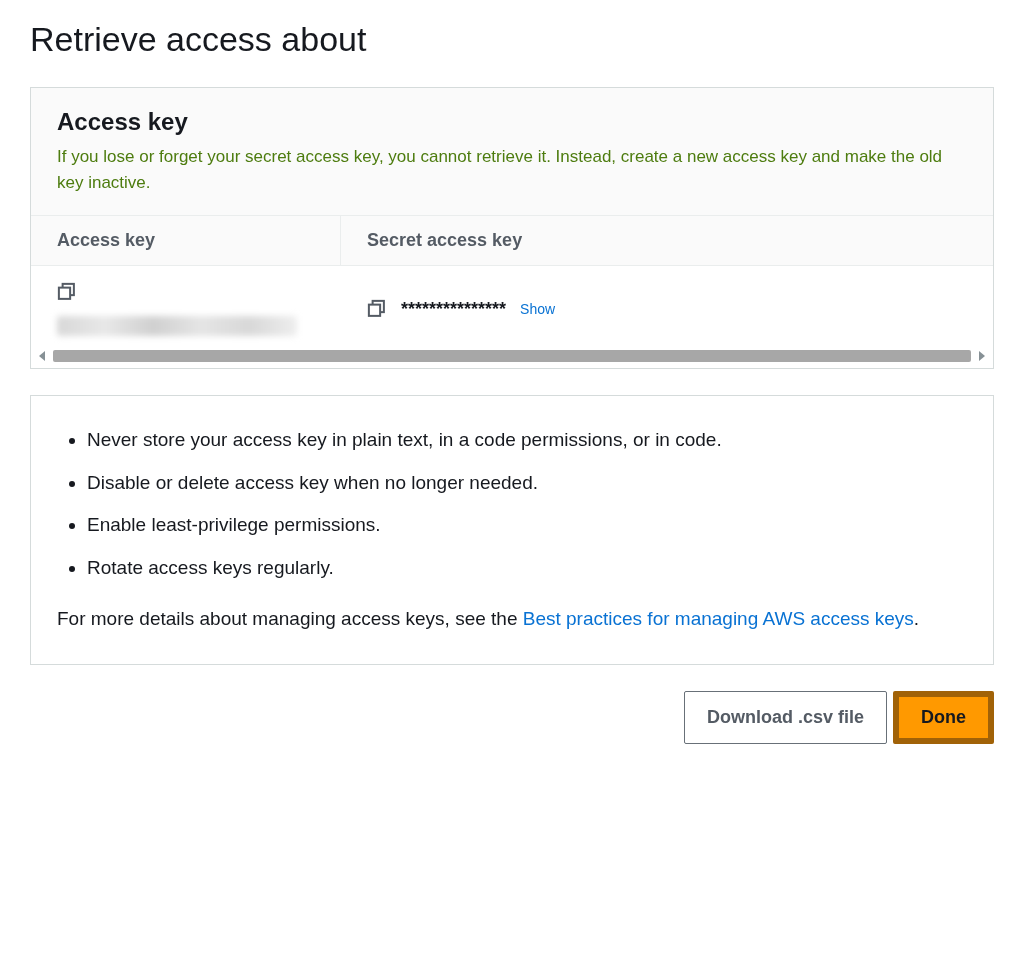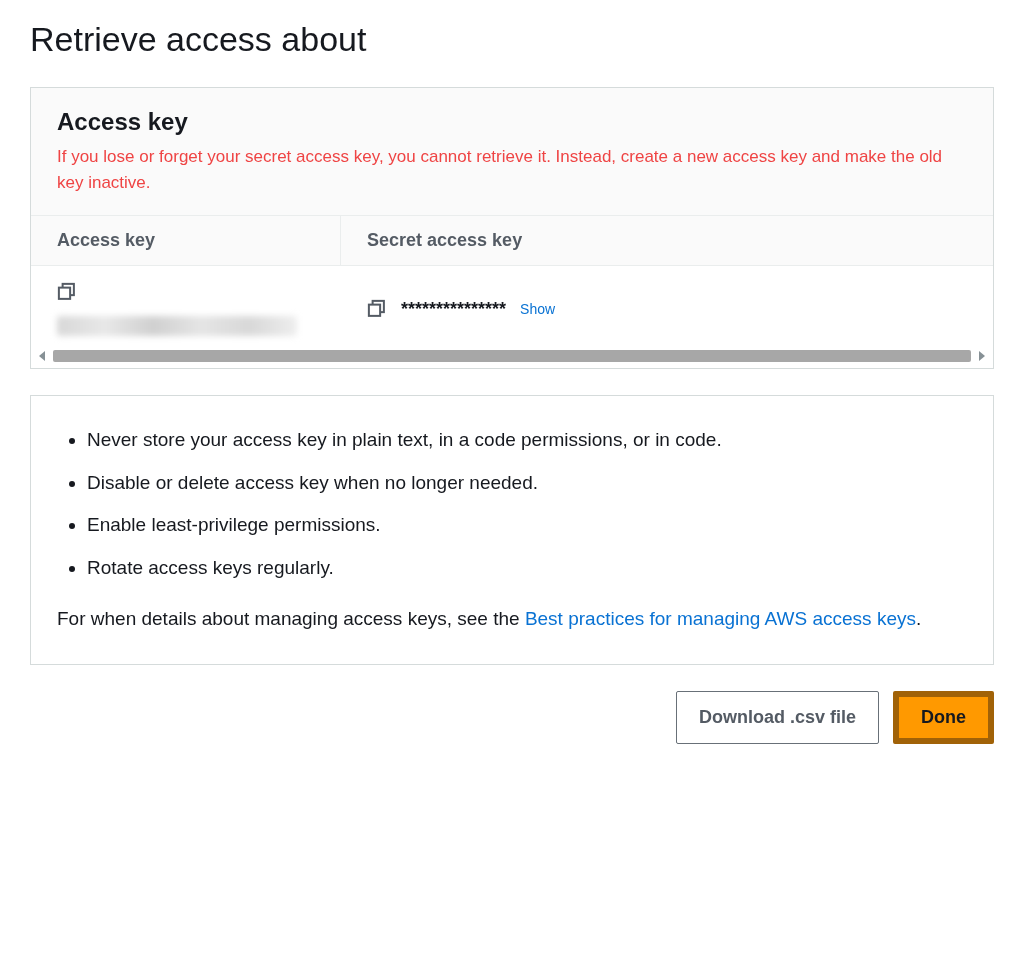--- a/index.html
+++ b/index.html
@@ -28,21 +28,21 @@
     }
     .panel-header h2 {
       font-size: 24px;
       font-weight: 700;
       color: #16191f;
       margin-bottom: 8px;
     }
     .panel-header p {
       font-size: 17px;
       line-height: 1.5;
-      color: #ef4444;
+      color: #4d7c0f;
     }
     .table-head {
       display: flex;
       border-bottom: 1px solid #eaeded;
       background: #fafafa;
     }
     .table-head .col {
       padding: 14px 26px;
       font-size: 18px;
       font-weight: 700;
@@ -134,21 +134,21 @@
       color: #16191f;
     }
     .practices-body a {
       color: #0972d3;
       text-decoration: none;
       margin-top: 20px;
     }
     .button-row {
       display: flex;
       justify-content: flex-end;
-      gap: 14px;
+      gap: 6px;
       margin-top: 4px;
     }
     .btn {
       padding: 10px 22px;
       font-size: 18px;
       font-weight: 700;
       border-radius: 2px;
       cursor: pointer;
       border: 1px solid #545b64;
       background: #ffffff;
@@ -216,21 +216,21 @@
 
 <div class="panel">
   <div class="practices-body">
     <ul>
       <li>Never store your access key in plain text, in a code permissions, or in code.</li>
       <li>Disable or delete access key when no longer needed.</li>
       <li>Enable least-privilege permissions.</li>
       <li>Rotate access keys regularly.</li>
     </ul>
     <p>
-      <span>For when details about managing access keys, see the </span><a href="#">Best practices for managing AWS access keys</a><span>.</span>
+      <span>For more details about managing access keys, see the </span><a href="#">Best practices for managing AWS access keys</a><span>.</span>
     </p>
   </div>
 </div>
 
 <div class="button-row">
   <button class="btn btn-secondary">Download .csv file</button>
   <button class="btn btn-primary">Done</button>
 </div>
 
 </body></html>

